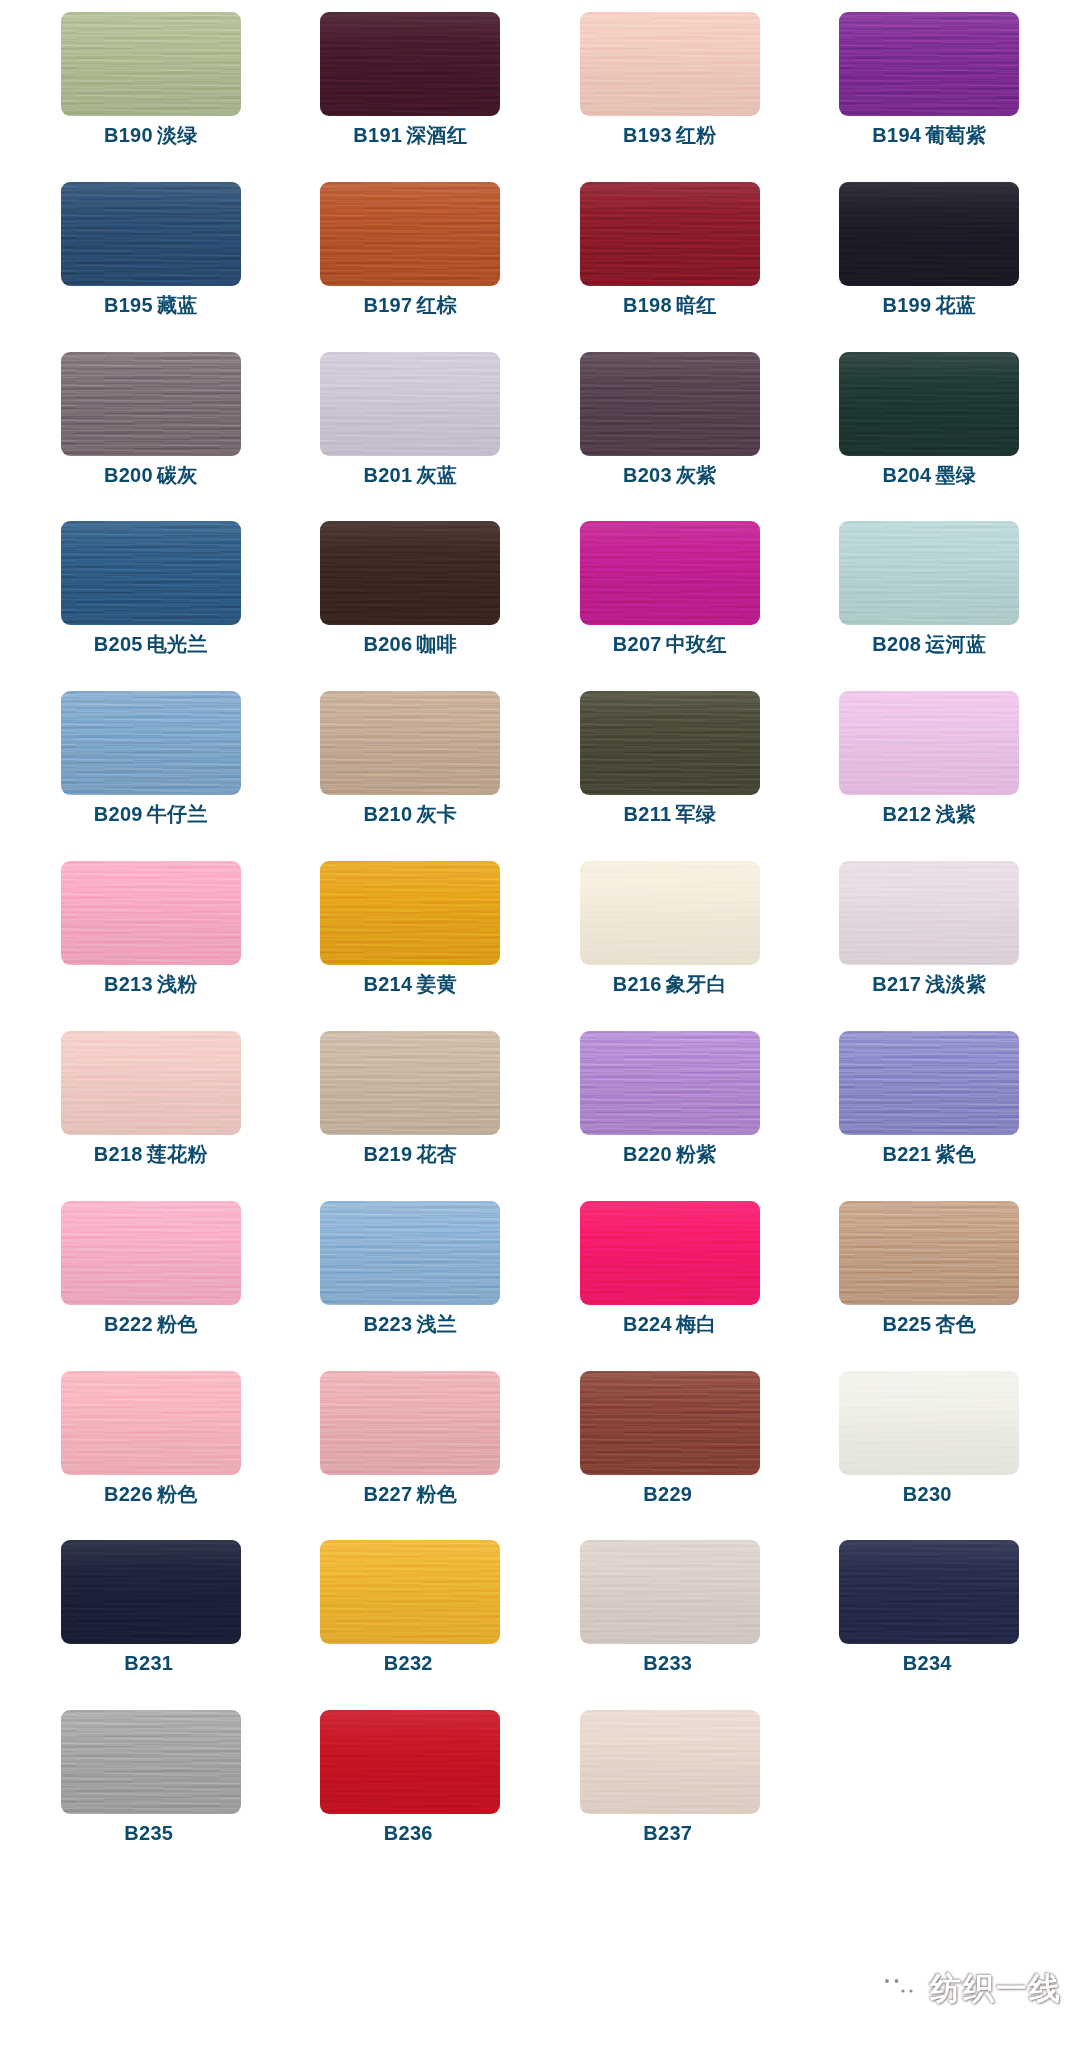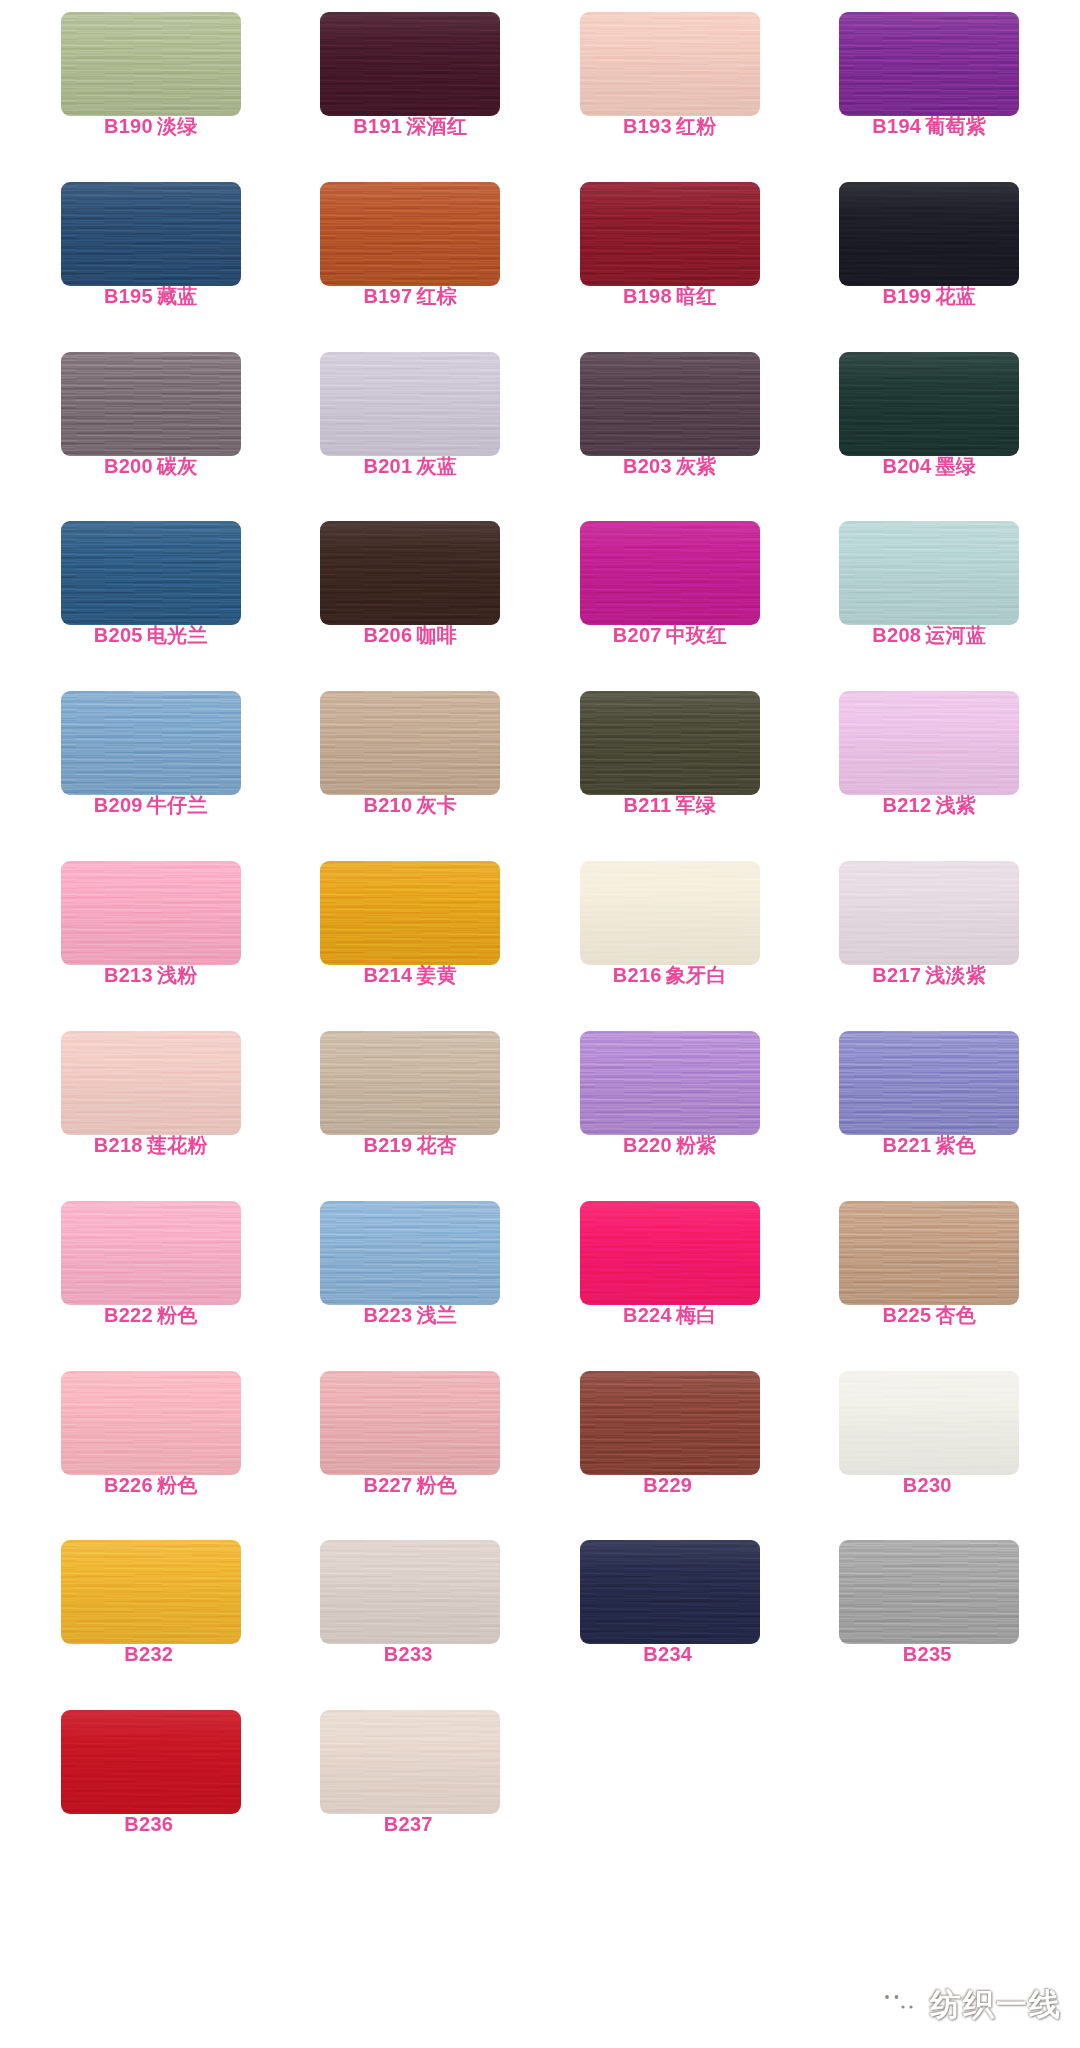--- a/index.html
+++ b/index.html
@@ -87,35 +87,36 @@
     background: linear-gradient(
       180deg,
       rgba(255,255,255,0.10) 0%,
       rgba(255,255,255,0.02) 28%,
       rgba(0,0,0,0.035) 62%,
       rgba(0,0,0,0.06) 100%
     );
   }
 
   .swatch-label {
+    margin-top: 9px;
     font-size: 20px;
     font-weight: 700;
-    color: #ec4899;
+    color: #0c4a6e;
     letter-spacing: 0.3px;
     line-height: 1;
     white-space: nowrap;
     text-align: right;
   }
   .swatch-label .code { margin-right: 4px; }
 
   
   #watermark {
     position: absolute;
     right: 18px;
-    bottom: 22px;
+    bottom: 38px;
     display: flex;
     align-items: center;
     gap: 8px;
     pointer-events: none;
     opacity: 0.92;
   }
   #watermark .wm-logo {
     width: 46px;
     height: 38px;
     position: relative;
@@ -381,20 +382,27 @@
         <div class="sheen"></div>
       </div>
       <div class="swatch-label"><span class="code">B229</span><span class="name"></span></div>
     </div>
     <div class="swatch-cell">
       <div class="swatch-chip" style="background: rgb(242, 241, 234);">
         <div class="tex"></div>
         <div class="sheen"></div>
       </div>
       <div class="swatch-label"><span class="code">B230</span><span class="name"></span></div>
+    </div>
+    <div class="swatch-cell">
+      <div class="swatch-chip" style="background: rgb(28, 32, 56);">
+        <div class="tex"></div>
+        <div class="sheen"></div>
+      </div>
+      <div class="swatch-label"><span class="code">B231</span><span class="name"></span></div>
     </div>
     <div class="swatch-cell">
       <div class="swatch-chip" style="background: rgb(240, 181, 48);">
         <div class="tex"></div>
         <div class="sheen"></div>
       </div>
       <div class="swatch-label"><span class="code">B232</span><span class="name"></span></div>
     </div>
     <div class="swatch-cell">
       <div class="swatch-chip" style="background: rgb(221, 209, 203);">

